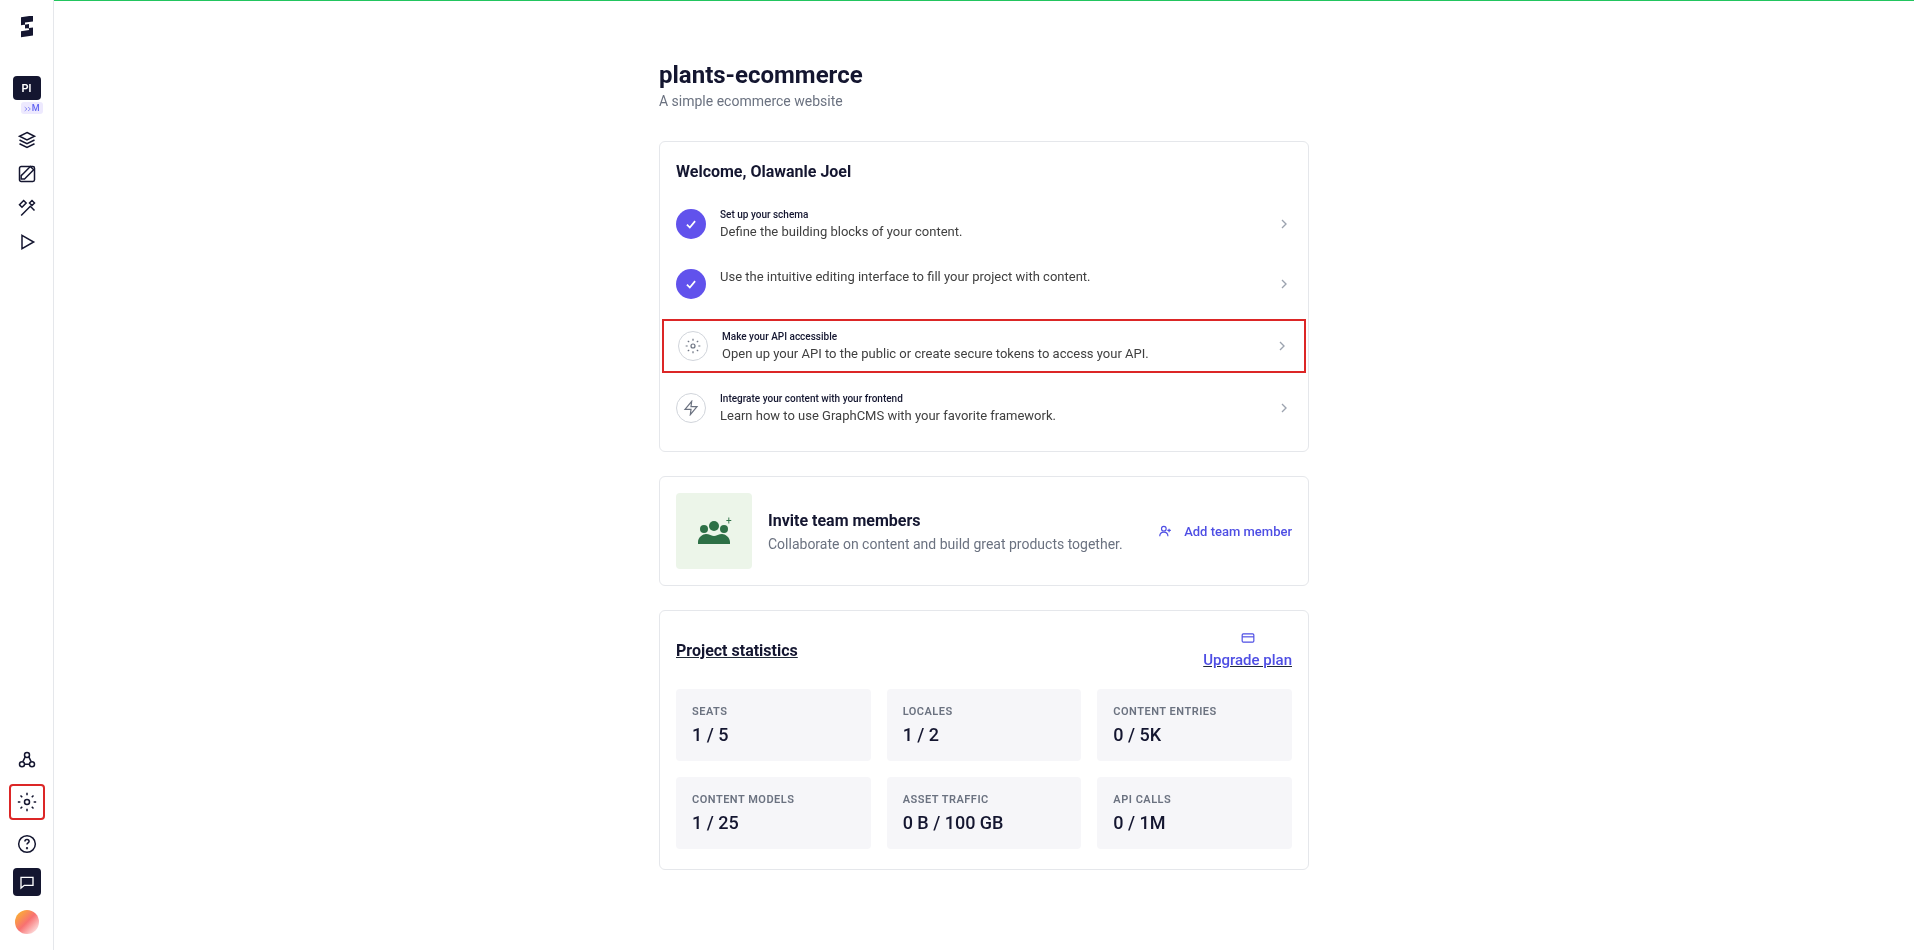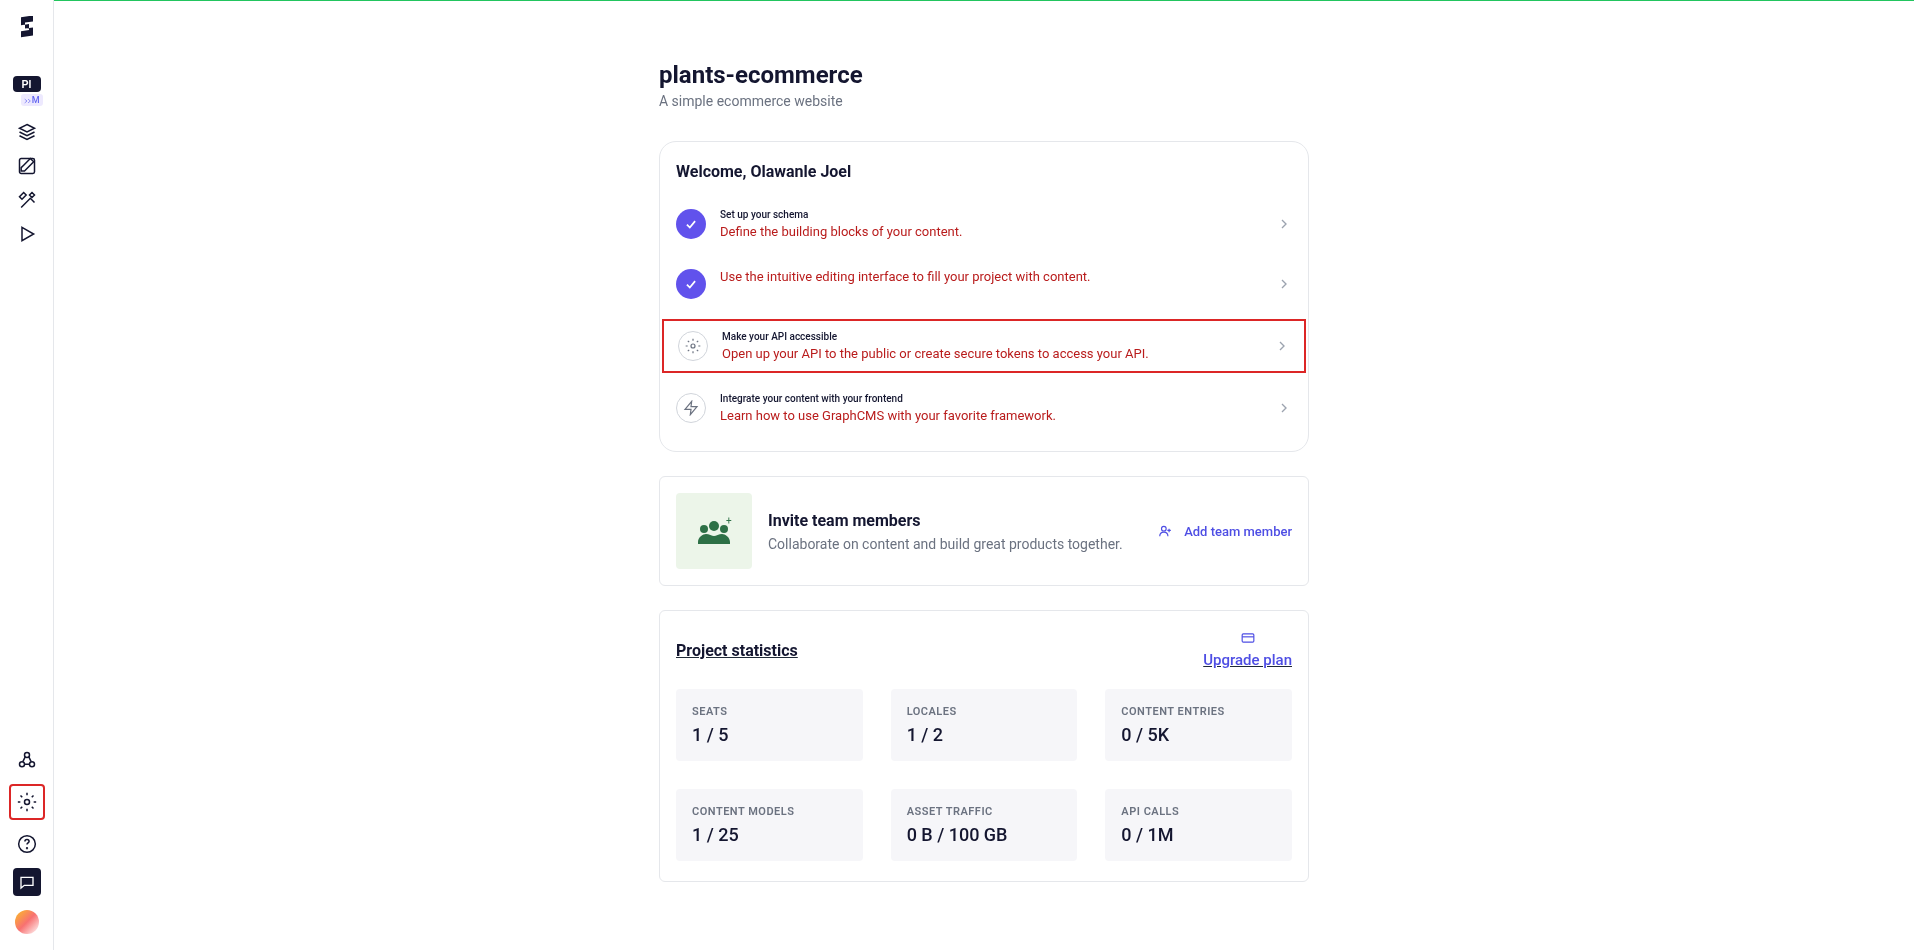--- a/index.html
+++ b/index.html
@@ -37,21 +37,21 @@
       gap: 14px;
     }
     .logo {
       width: 24px;
       height: 24px;
       color: #141630;
       margin-bottom: 22px;
     }
     .project-badge {
       width: 28px;
-      height: 16px;
+      height: 24px;
       background: #141630;
       border-radius: 4px;
       color: #fff;
       display: flex;
       align-items: center;
       justify-content: center;
       font-size: 11px;
       font-weight: 600;
       position: relative;
     }
@@ -113,21 +113,21 @@
       font-weight: 700;
       color: #141630;
       margin-bottom: 4px;
     }
     .project-subtitle {
       font-size: 14px;
       color: #6b7280;
     }
     .card {
       border: 1px solid #e5e7eb;
-      border-radius: 17px;
+      border-radius: 6px;
       margin-top: 32px;
       padding: 20px 16px;
     }
     .welcome-title {
       font-size: 16px;
       font-weight: 700;
       color: #141630;
       margin-bottom: 20px;
     }
     .task-list {
@@ -170,21 +170,21 @@
       flex: 1;
     }
     .task-title {
       font-size: 10px;
       font-weight: 500;
       color: #141630;
       margin-bottom: 4px;
     }
     .task-desc {
       font-size: 13px;
-      color: #b91c1c;
+      color: #404040;
     }
     .task-chevron {
       color: #9ca3af;
       align-self: center;
     }
     .invite-card {
       border: 1px solid #e5e7eb;
       border-radius: 6px;
       margin-top: 24px;
       padding: 16px;
@@ -249,21 +249,21 @@
       gap: 6px;
       color: #4e4ee4;
       font-size: 15px;
       font-weight: 500;
       cursor: pointer;
       flex-direction: column;
     }
     .stats-grid {
       display: grid;
       grid-template-columns: repeat(3, 1fr);
-      gap: 28px;
+      gap: 16px;
     }
     .stat-box {
       background: #f6f6f9;
       border-radius: 4px;
       padding: 16px;
     }
     .stat-label {
       font-size: 11px;
       font-weight: 600;
       color: #6b7280;

